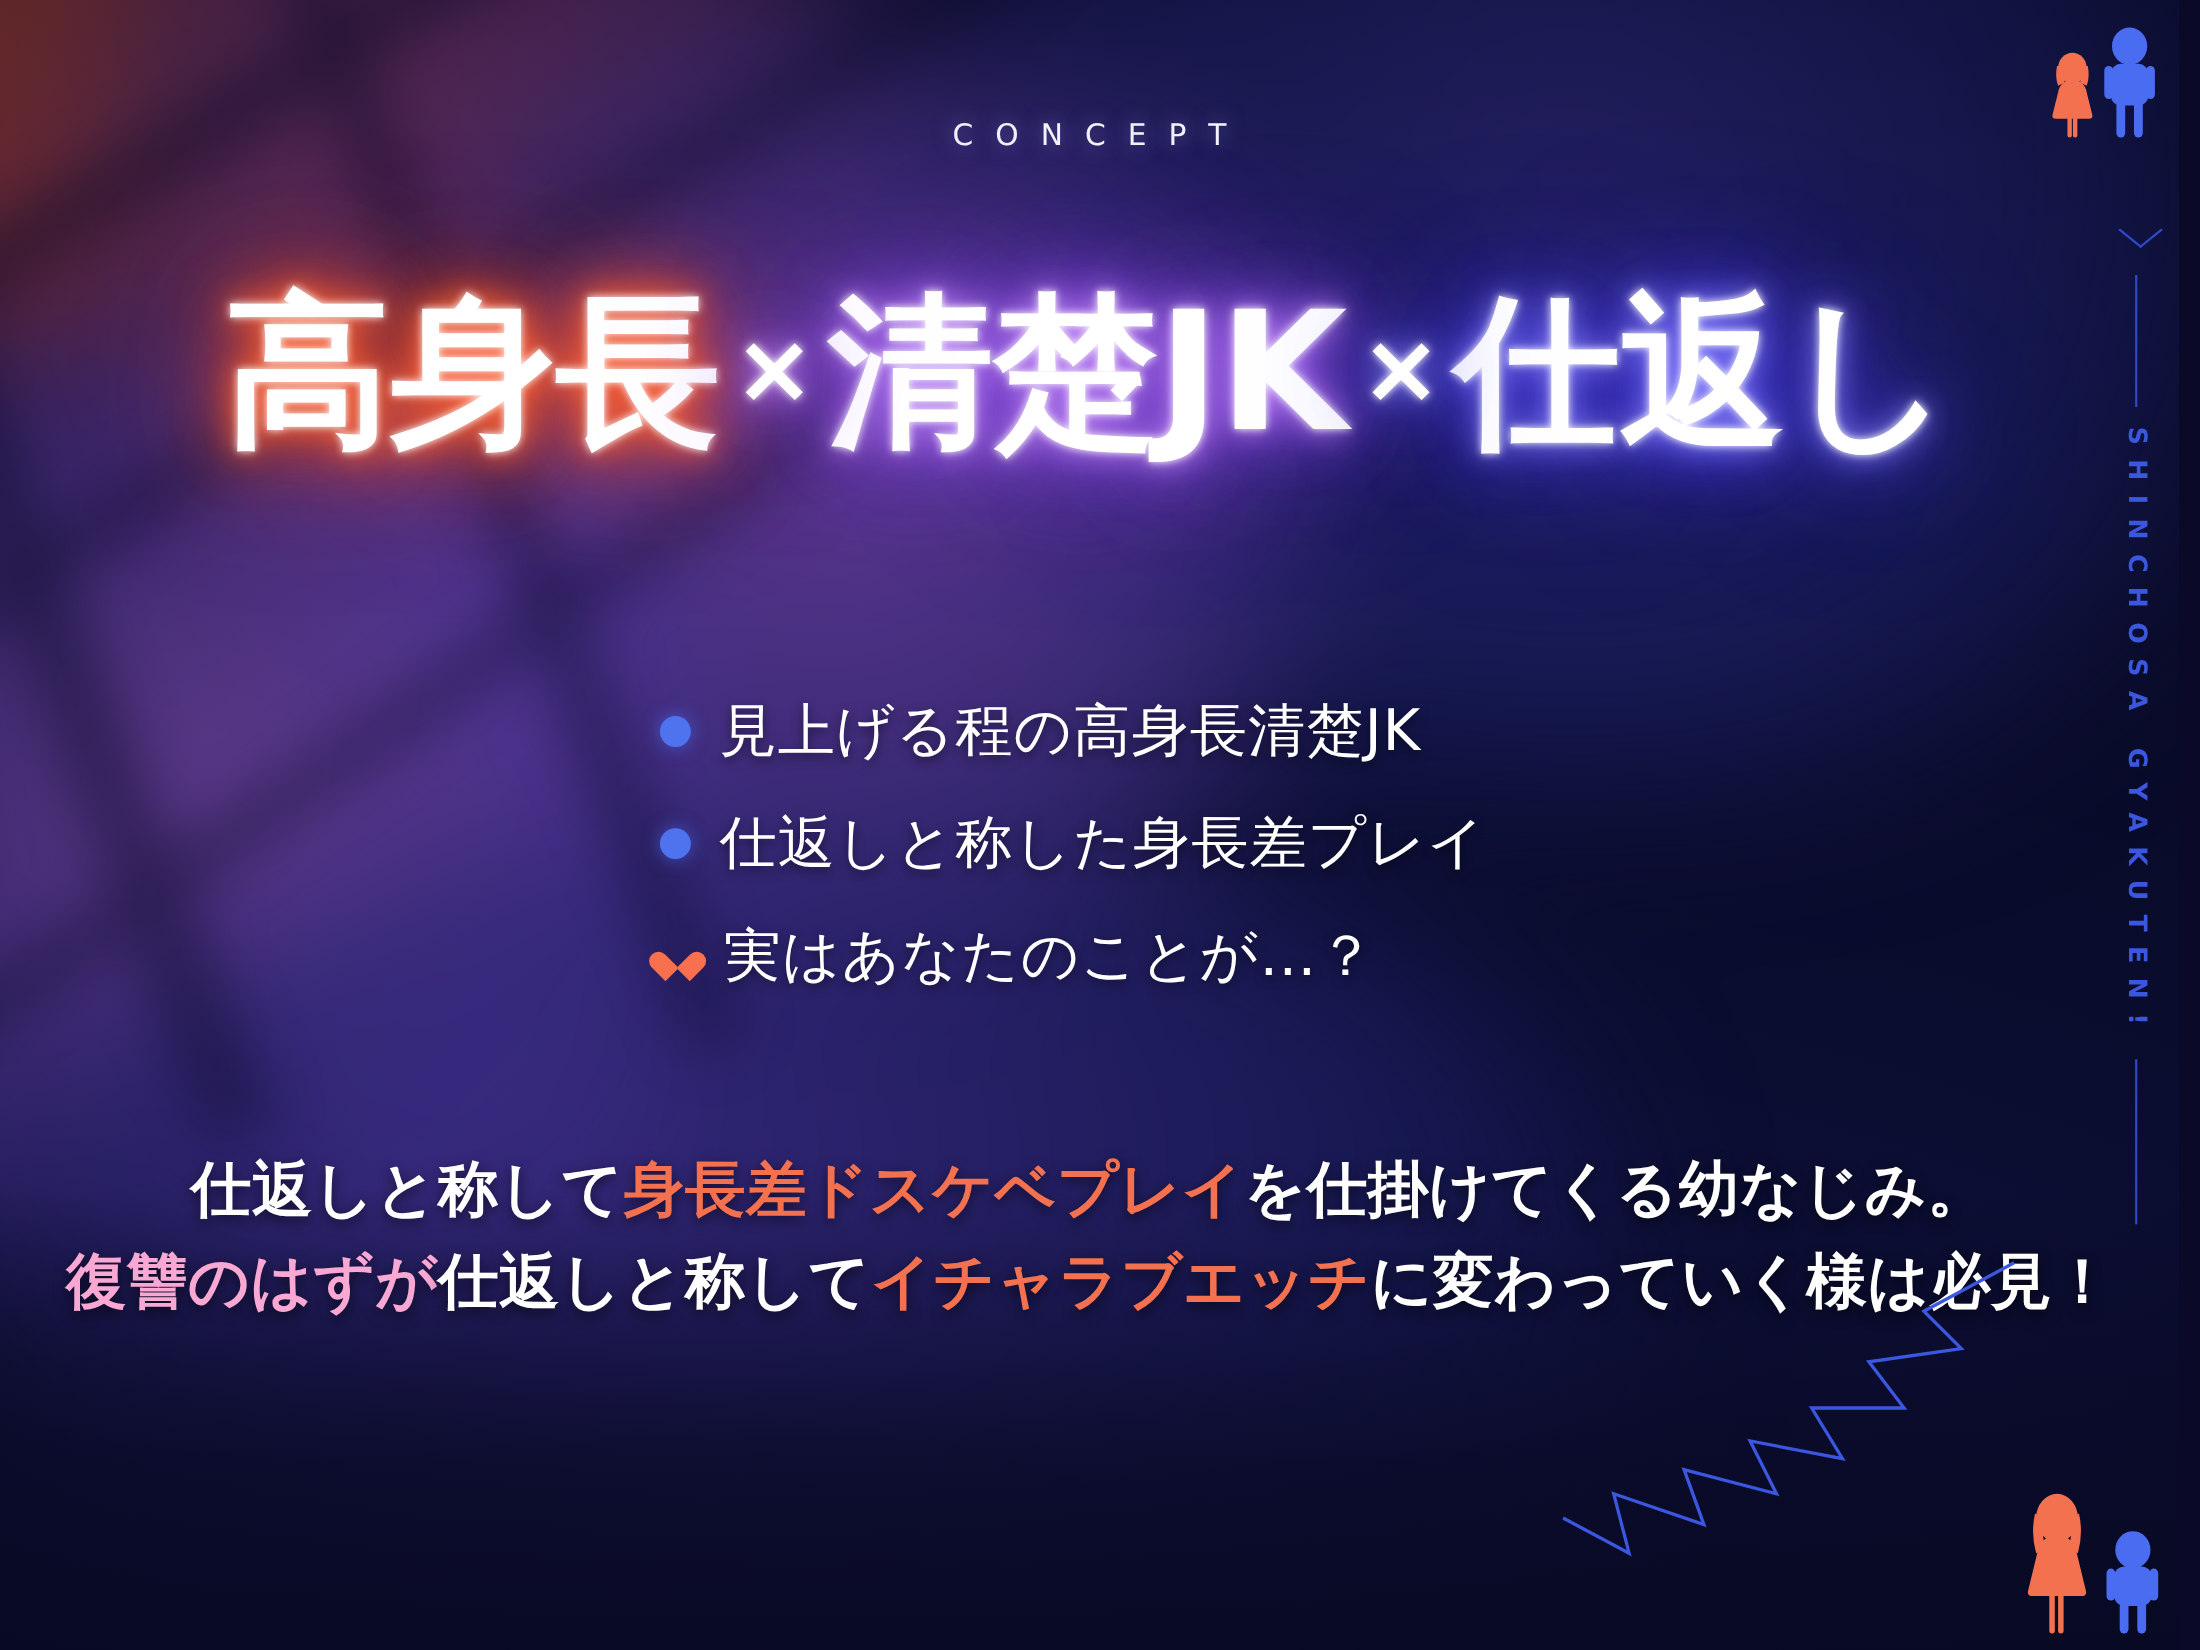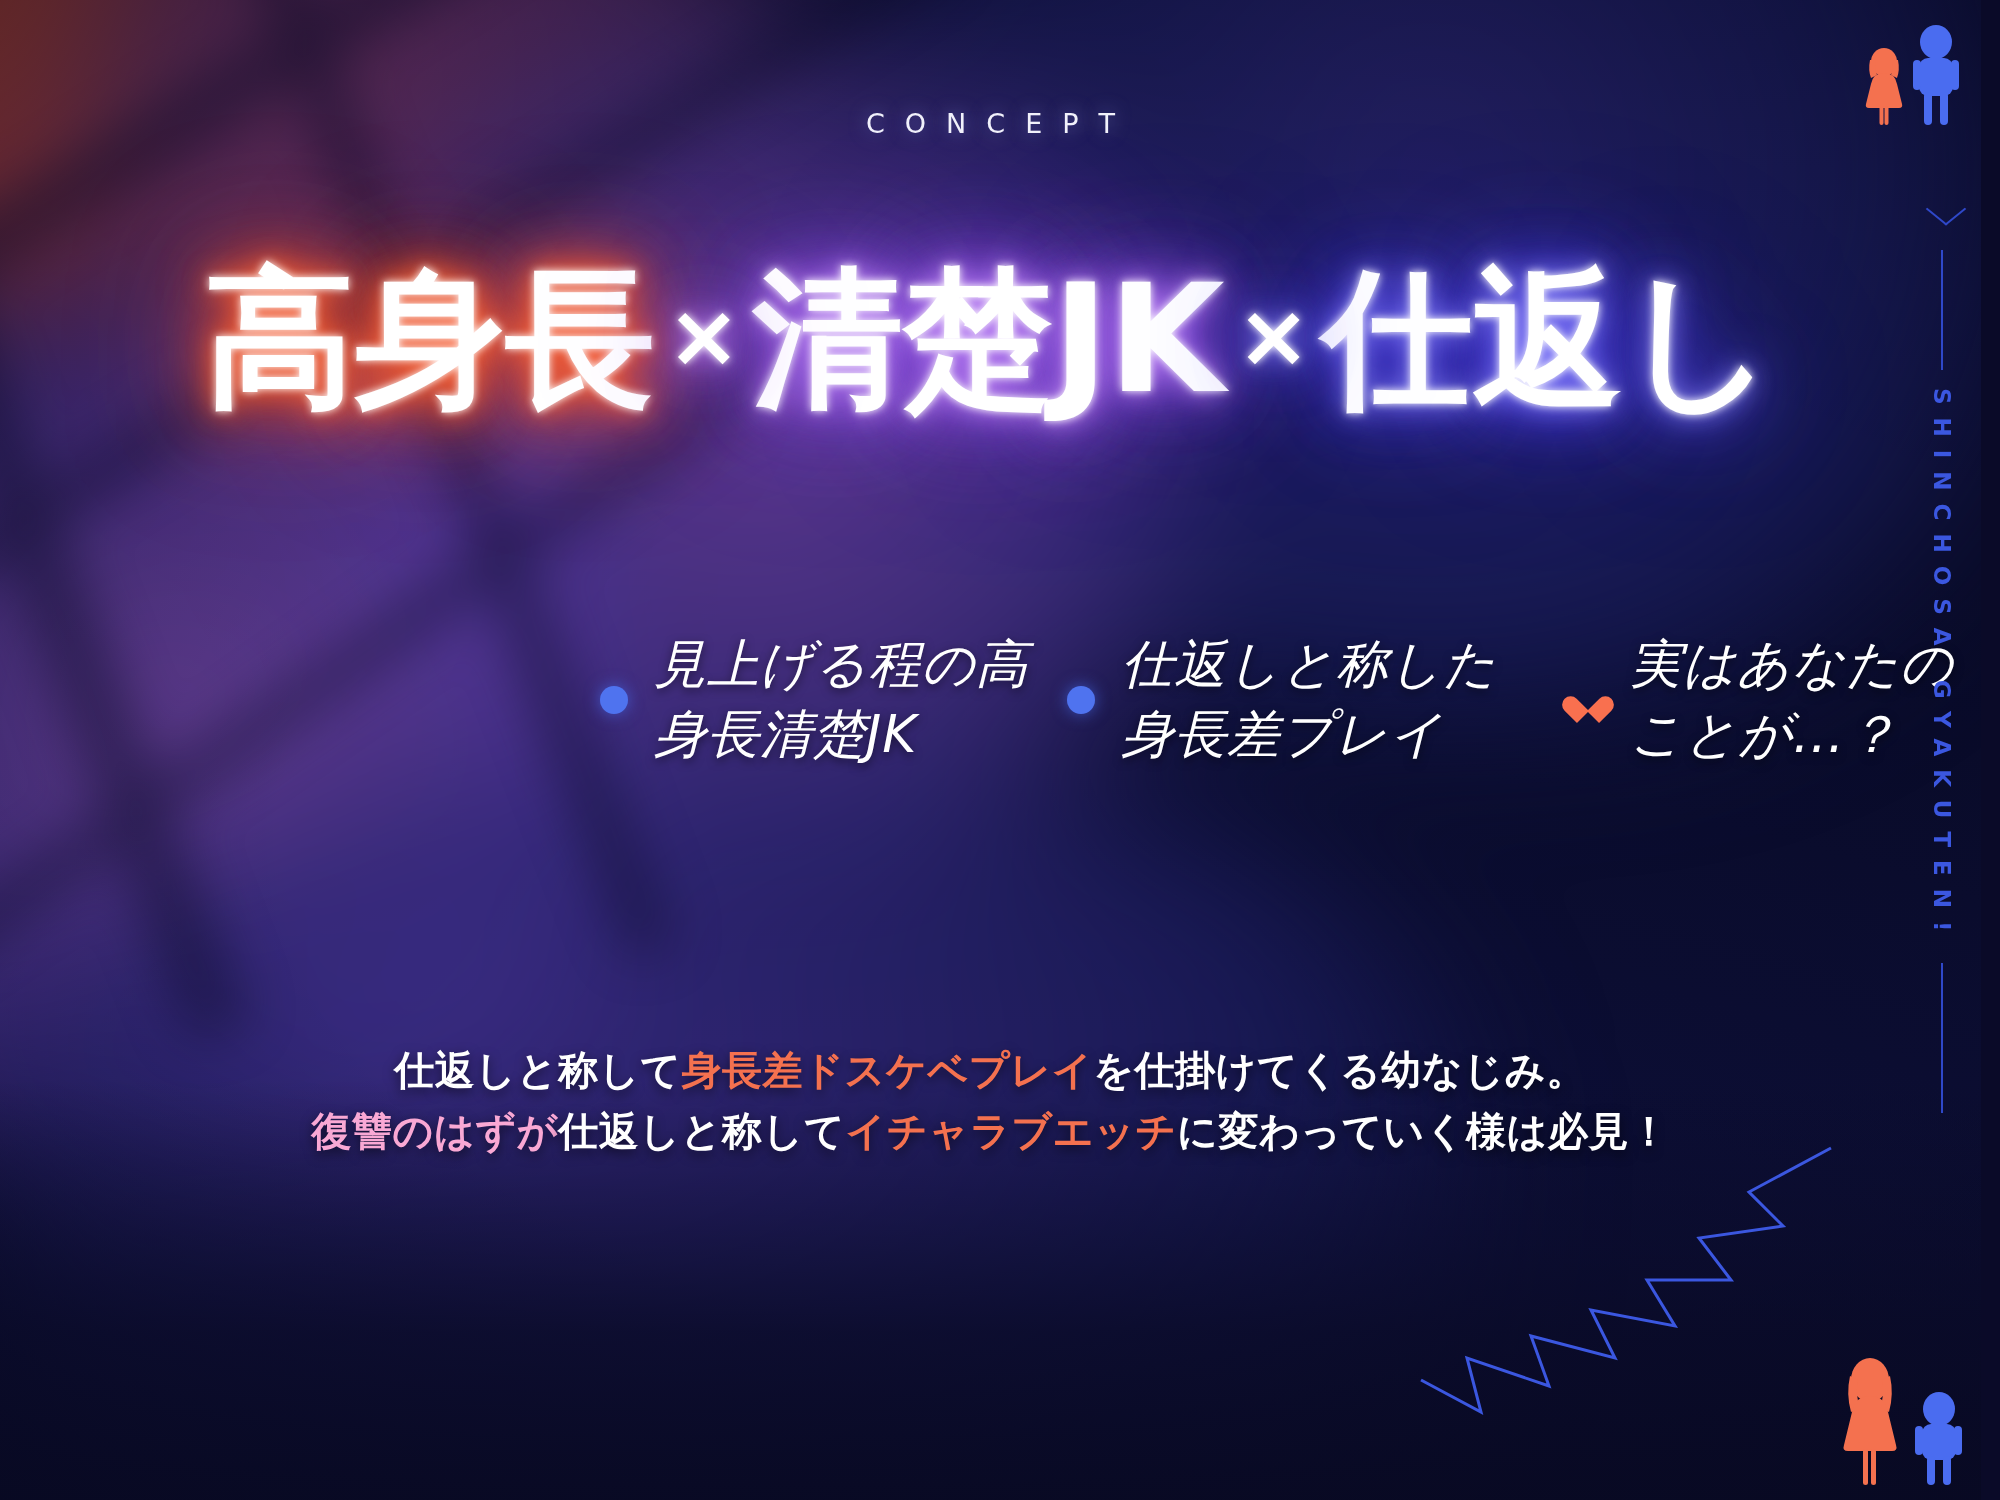--- a/index.html
+++ b/index.html
@@ -128,21 +128,21 @@
   .title .x{
     font-size:88px;
     vertical-align:middle;
     padding:0 12px;
     position:relative;top:-14px;
   }
 
   
   .bullets{
     position:absolute;left:600px;top:630px;
-    display:flex;flex-direction:row;gap:32px;font-style:italic;
+    display:flex;flex-direction:column;gap:32px;
   }
   .bullet{
     display:flex;align-items:center;gap:26px;
     font-size:52px;
     color:#ffffff;
     font-weight:500;
     text-shadow:0 3px 10px rgba(0,0,0,.55);
     letter-spacing:1px;
   }
   .dot{
@@ -158,21 +158,21 @@
     content:"";position:absolute;top:0;width:17px;height:26px;
     background:#f9704f;border-radius:18px 18px 0 0;
   }
   .heart:before{left:15px;transform:rotate(45deg);transform-origin:0 100%;}
   .heart:after{left:0;transform:rotate(-45deg);transform-origin:100% 100%;}
 
   
   .desc{
     position:absolute;left:0;right:0;top:1040px;
     text-align:center;
-    font-size:40px;
+    font-size:55px;
     font-weight:700;
     color:#ffffff;
     line-height:1.52;
     letter-spacing:.5px;
     text-shadow:0 4px 12px rgba(0,0,0,.6);
   }
   .desc .hl-o{color:#f4714f;}
   .desc .hl-b{color:#f9a8d4;}
 
   

